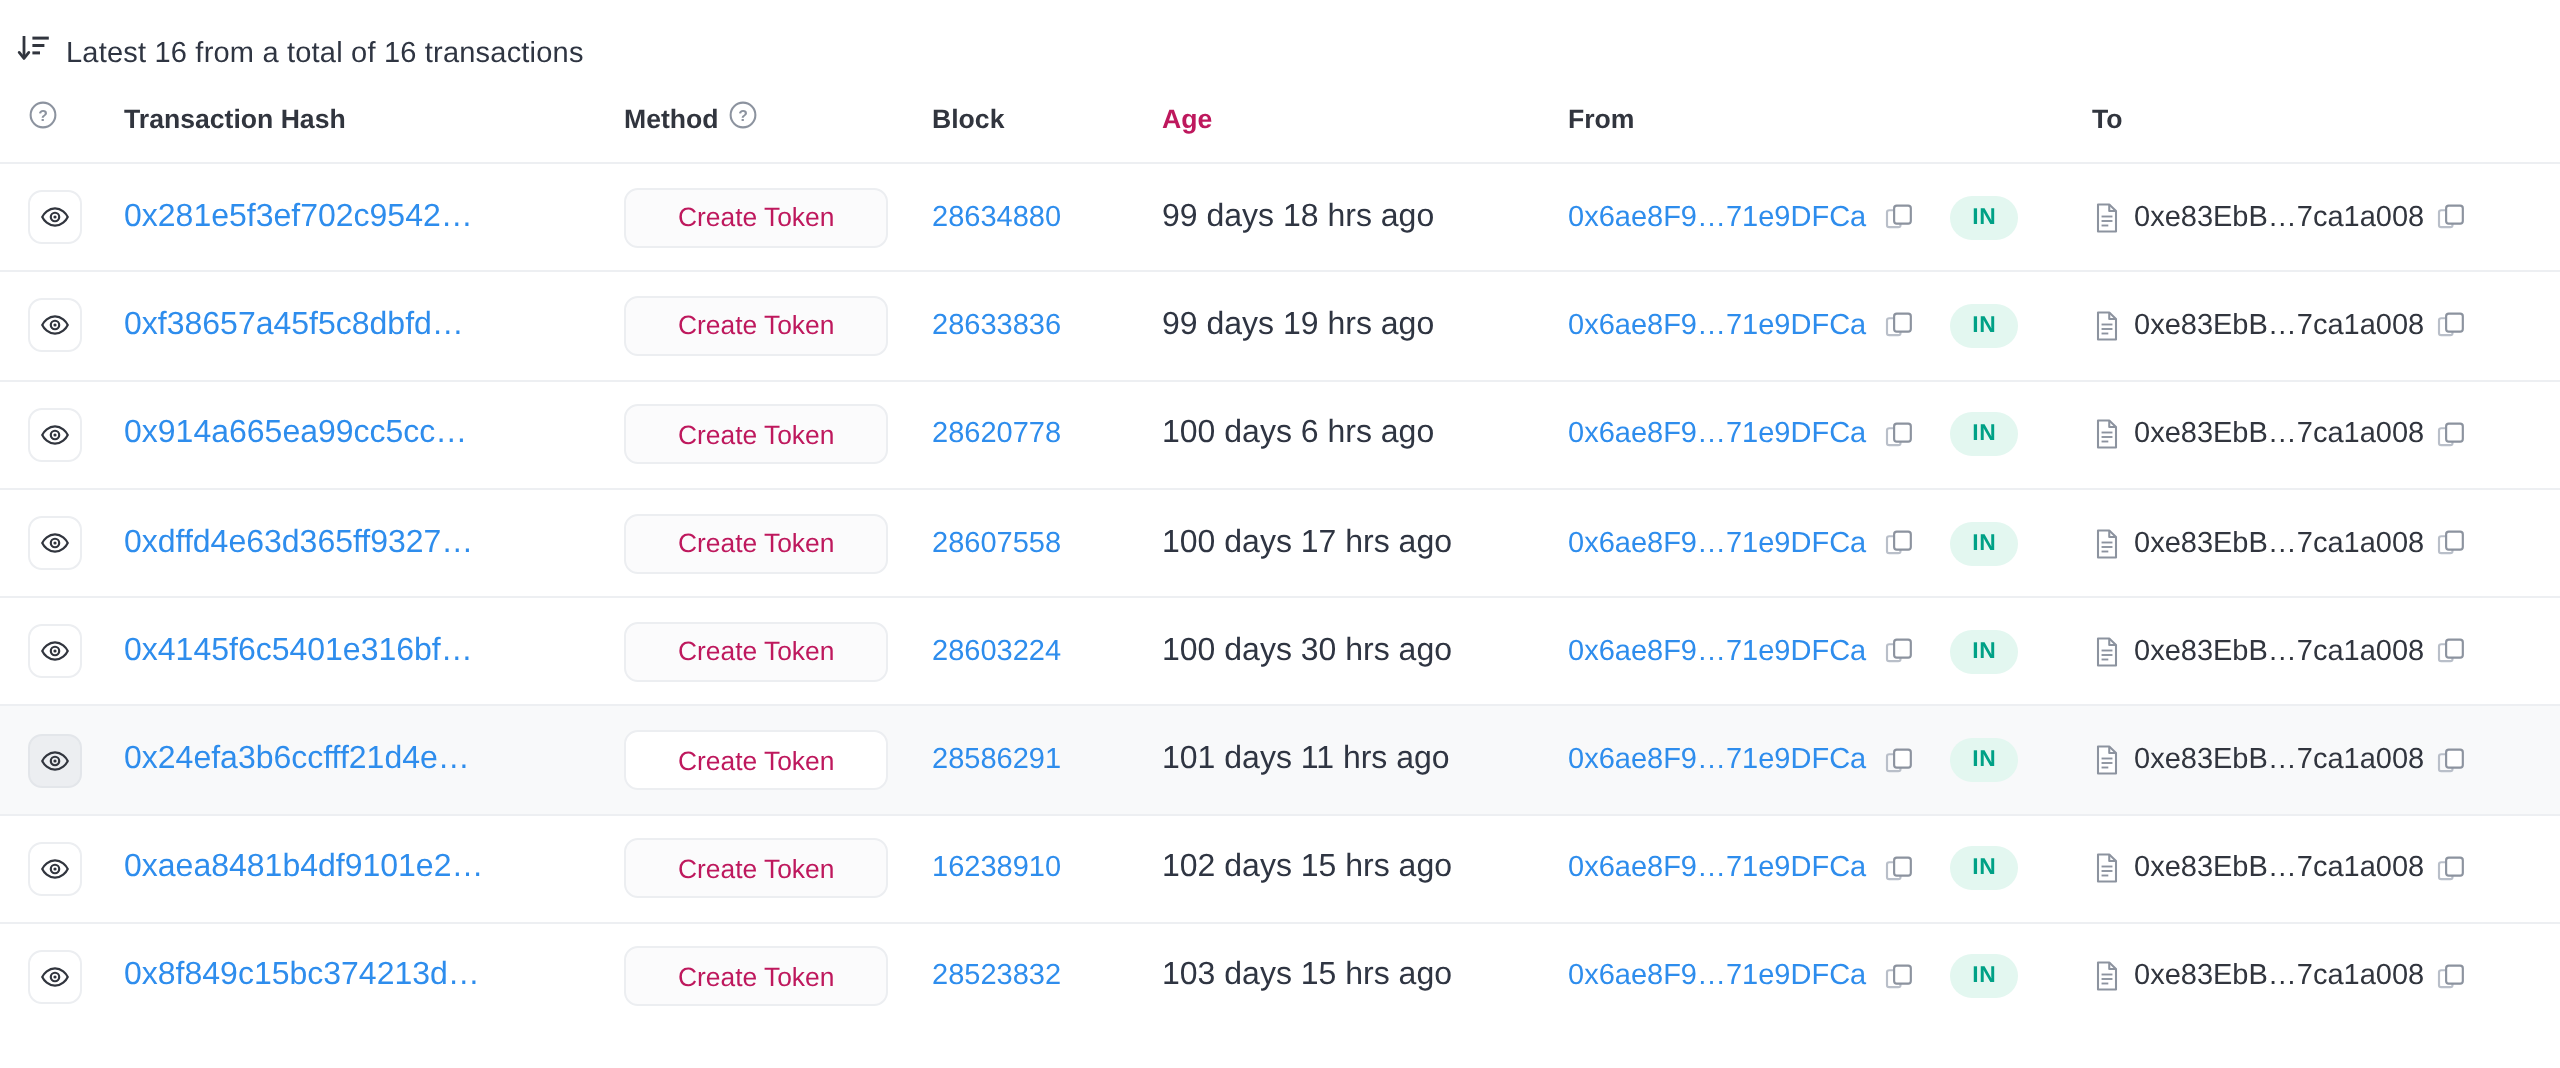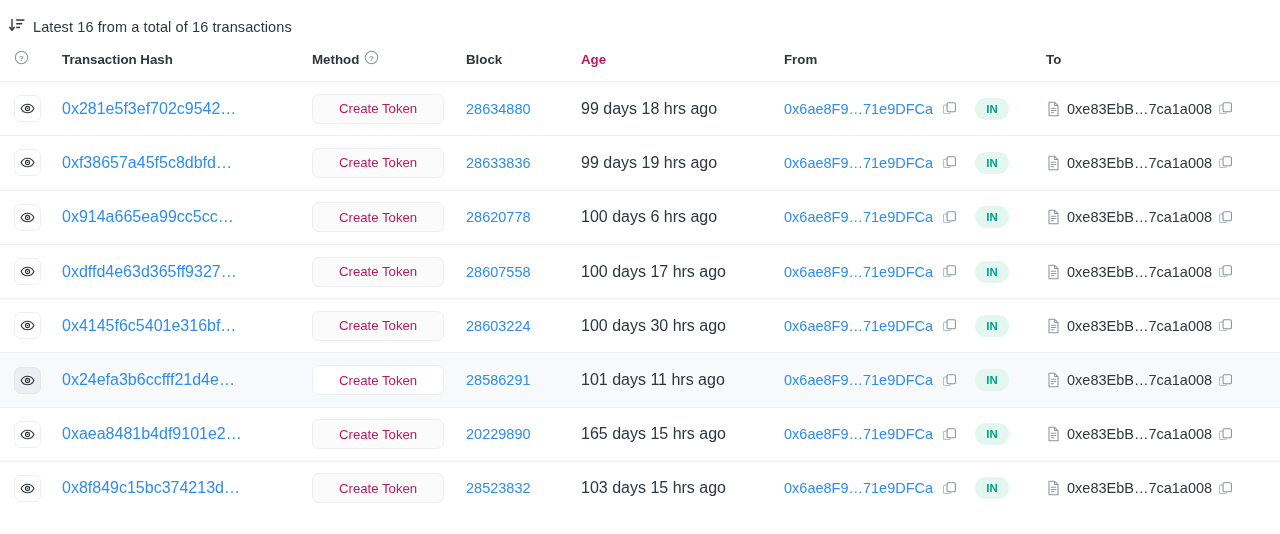--- a/index.html
+++ b/index.html
@@ -493,22 +493,22 @@
             <span class="eye-box">
               <svg width="15" height="15" viewBox="0 0 16 16" aria-hidden="true">
                 <path d="M8 3.4C4.6 3.4 2 6.2 1.2 8c.8 1.8 3.4 4.6 6.8 4.6S14 9.8 14.8 8C14 6.2 11.4 3.4 8 3.4z" fill="none" stroke="#31353e" stroke-width="1.15"></path>
                 <circle cx="8" cy="8" r="2.25" fill="none" stroke="#31353e" stroke-width="1.15"></circle>
                 <circle cx="8" cy="8" r="0.85" fill="#31353e"></circle>
               </svg>
             </span>
           </td>
           <td><a class="link hash-link">0xaea8481b4df9101e2…</a></td>
           <td><span class="method-pill">Create Token</span></td>
-          <td><a class="link">20229890</a></td>
-          <td><span class="age-text">165 days 15 hrs ago</span></td>
+          <td><a class="link">16238910</a></td>
+          <td><span class="age-text">102 days 15 hrs ago</span></td>
           <td>
             <span class="addr-cell">
               <a class="link">0x6ae8F9…71e9DFCa</a>
               <span class="copy-btn">
                 <svg width="15" height="15" viewBox="0 0 16 16" aria-hidden="true">
                   <rect x="1.6" y="4.4" width="7.2" height="9.0" rx="1.2" fill="none" stroke="#b9bfc9" stroke-width="1.15"></rect>
                   <rect x="5.4" y="1.9" width="8.9" height="9.6" rx="1.4" fill="#ffffff" stroke="#8c939f" stroke-width="1.15"></rect>
                 </svg>
               </span>
               <span class="in-badge">IN</span>

